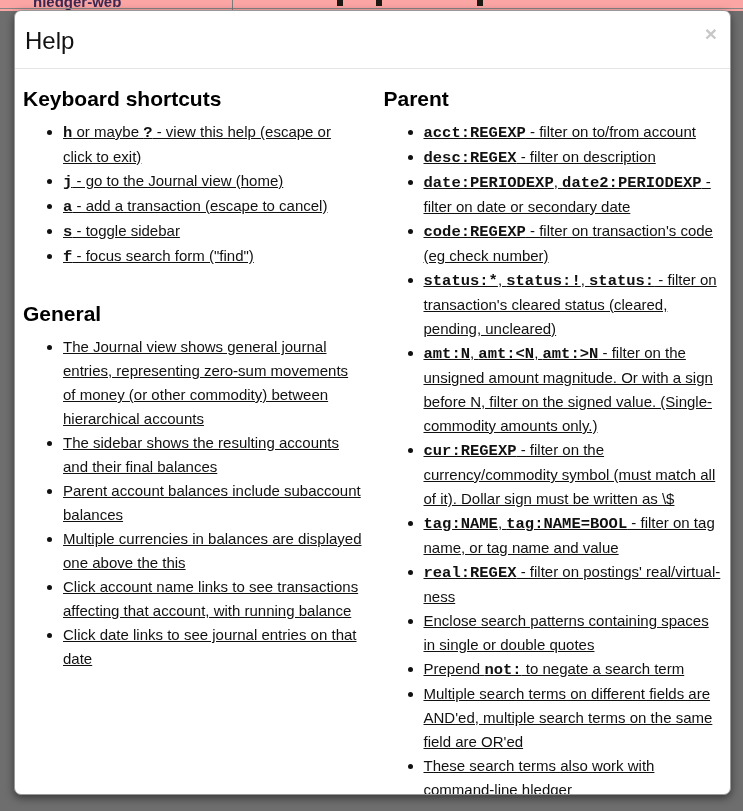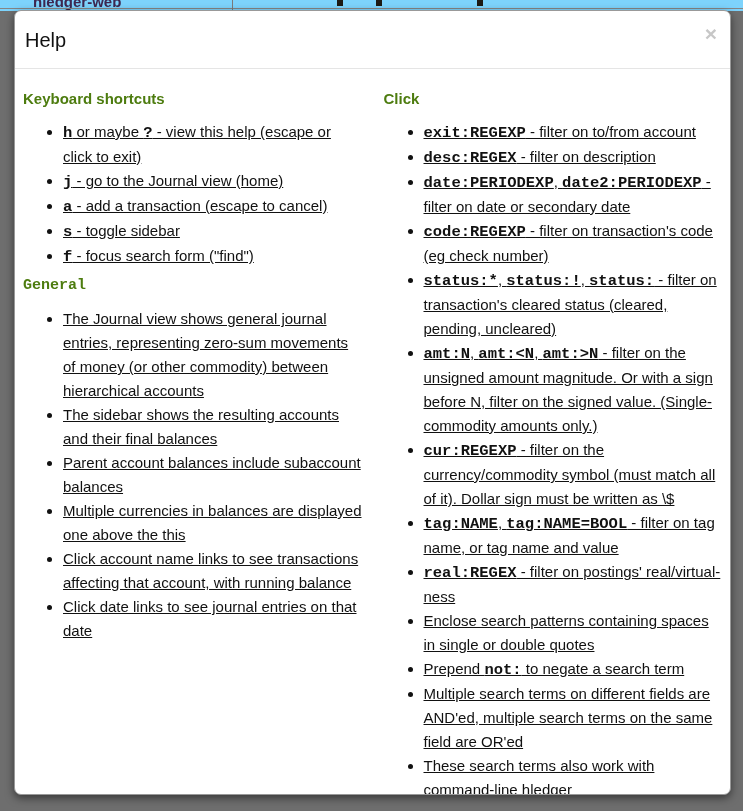--- a/index.html
+++ b/index.html
@@ -10,21 +10,21 @@
     position: relative;
     overflow: hidden;
     -webkit-font-smoothing: antialiased;
   }
 
   
   .top-strip {
     position: absolute;
     left: 0; top: 0;
     width: 743px; height: 11px;
-    background: #7dd3fc;
+    background: #fca5a5;
     overflow: hidden;
   }
   .top-strip .nav-border {
     position: absolute; left: 0; top: 8px;
     width: 743px; height: 1px; background: #858585;
   }
   .bg-link {
     position: absolute; left: 33px; top: -7px;
     font-size: 15px; font-weight: bold;
     color: #3d2750; text-decoration: underline;
@@ -49,21 +49,21 @@
     border-radius: 7px;
     box-shadow: 0 3px 9px rgba(0,0,0,0.5);
     overflow: hidden;
   }
   .modal-header {
     position: relative;
     padding: 16px 10px 14px 10px;
     border-bottom: 1px solid #e5e5e5;
   }
   .modal-title {
-    font-size: 20px;
+    font-size: 24px;
     font-weight: normal;
     color: #111111;
     line-height: 27px;
   }
   .modal-close {
     position: absolute;
     right: 13px; top: 12px;
     font-size: 21px;
     font-weight: bold;
     color: #c7c7c7;
@@ -73,27 +73,27 @@
     font-family: "Liberation Sans", sans-serif;
   }
   .modal-body {
     padding: 21px 8px 20px 8px;
     display: flex;
     gap: 22px;
   }
   .col { flex: 1 1 0; min-width: 0; }
 
   .section-heading {
-    font-size: 15px;
+    font-size: 21px;
     font-weight: bold;
-    color: #4d7c0f;
+    color: #000000;
     margin: 0 0 2px 0;
     line-height: 18px;
   }
-  .section-heading.later { margin-top: 8px; font-family: Liberation Mono, monospace; }
+  .section-heading.later { margin-top: 36px; }
 
   ul.help-list {
     margin: 12px 0 0 0;
     padding-left: 40px;
     list-style-type: disc;
   }
   ul.help-list li {
     font-size: 15px;
     color: #111111;
     line-height: 24px;
@@ -140,23 +140,23 @@
           <li>The Journal view shows general journal entries, representing zero-sum movements of money (or other commodity) between hierarchical accounts</li>
           <li>The sidebar shows the resulting accounts and their final balances</li>
           <li>Parent account balances include subaccount balances</li>
           <li>Multiple currencies in balances are displayed one above the this</li>
           <li>Click account name links to see transactions affecting that account, with running balance</li>
           <li>Click date links to see journal entries on that date</li>
         </ul>
     </div>
 
     <div class="col">
-      <div class="section-heading">Click</div>
+      <div class="section-heading">Parent</div>
       <ul class="help-list">
-          <li><span class="code">exit:REGEXP</span> - filter on to/from account</li>
+          <li><span class="code">acct:REGEXP</span> - filter on to/from account</li>
           <li><span class="code">desc:REGEX</span> - filter on description</li>
           <li><span class="code">date:PERIODEXP</span>, <span class="code">date2:PERIODEXP</span> - filter on date or secondary date</li>
           <li><span class="code">code:REGEXP</span> - filter on transaction's code (eg check number)</li>
           <li><span class="code">status:*</span>, <span class="code">status:!</span>, <span class="code">status:</span> - filter on transaction's cleared status (cleared, pending, uncleared)</li>
           <li><span class="code">amt:N</span>, <span class="code">amt:&lt;N</span>, <span class="code">amt:&gt;N</span> - filter on the unsigned amount magnitude. Or with a sign before N, filter on the signed value. (Single-commodity amounts only.)</li>
           <li><span class="code">cur:REGEXP</span> - filter on the currency/commodity symbol (must match all of it). Dollar sign must be written as \$</li>
           <li><span class="code">tag:NAME</span>, <span class="code">tag:NAME=BOOL</span> - filter on tag name, or tag name and value</li>
           <li><span class="code">real:REGEX</span> - filter on postings' real/virtual-ness</li>
           <li>Enclose search patterns containing spaces in single or double quotes</li>
           <li>Prepend <span class="code">not:</span> to negate a search term</li>

